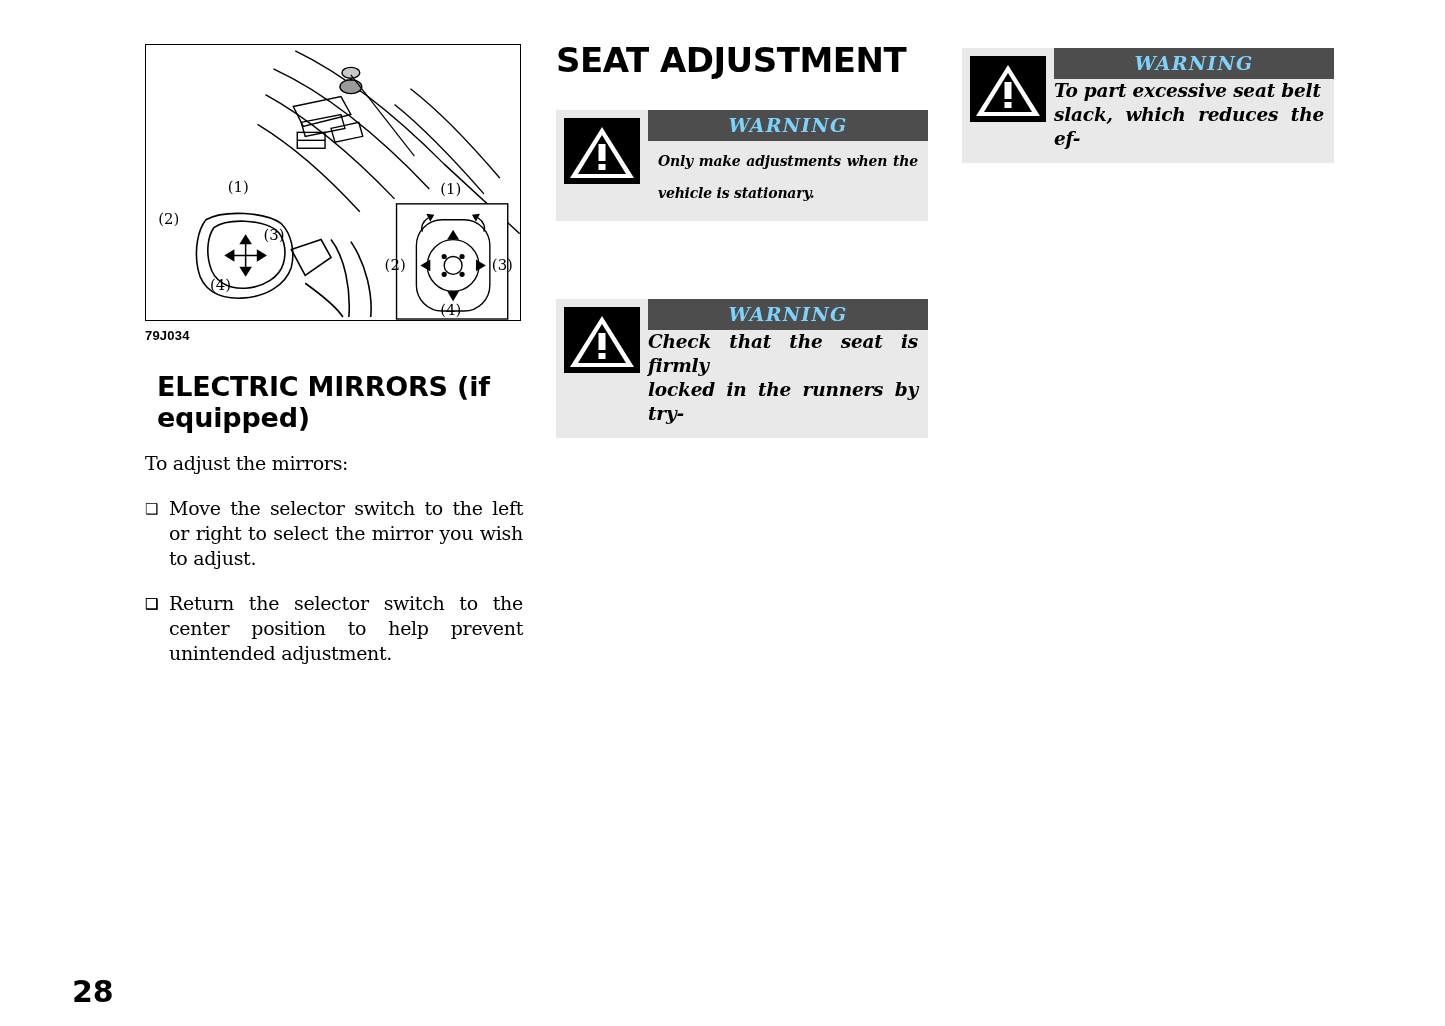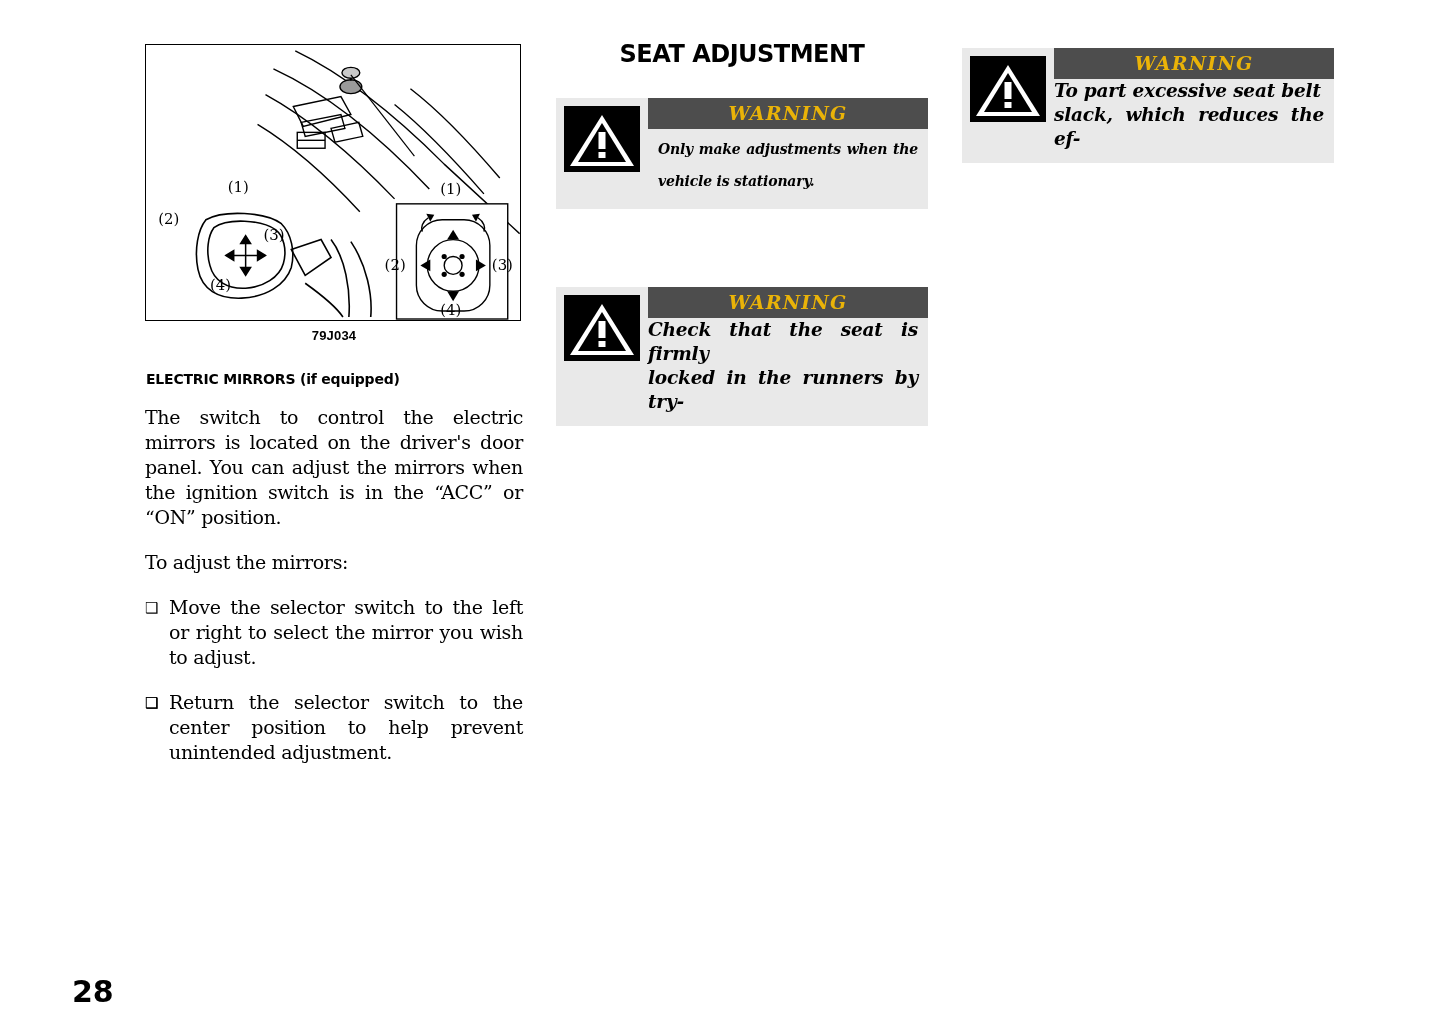--- a/index.html
+++ b/index.html
@@ -50,32 +50,32 @@
     background: #fff;
     box-sizing: border-box;
   }
   .figure-svg {
     display: block;
     width: 100%;
     height: 100%;
   }
   .figure-code {
     margin-top: 7px;
-    text-align: center;
+    text-align: left;
     font-weight: bold;
     font-size: 13px;
     letter-spacing: 0.2px;
   }
 
   
   h2.section-head {
     font-family: "DejaVu Sans", sans-serif;
     font-weight: bold;
-    font-size: 14px;
-    margin: 28px 0 18px 1px;
+    font-size: 27px;
+    margin: 28px 0 18px 12px;
     letter-spacing: -0.2px;
   }
   p.body-text {
     font-family: "DejaVu Serif", serif;
     font-size: 19px;
     line-height: 25px;
     margin: 0 0 20px 0;
     text-align: justify;
     letter-spacing: -0.3px;
   }
@@ -99,43 +99,42 @@
     left: 0;
     top: 1px;
     font-size: 15px;
     line-height: 25px;
   }
 
   
   h1.page-title {
     font-family: "DejaVu Sans", sans-serif;
     font-weight: bold;
-    font-size: 24px;
+    font-size: 34px;
     margin: 0 0 30px 0;
     letter-spacing: -0.5px;
-    text-align: center;
   }
 
   
   .warning {
     position: relative;
     background: #e9e9e9;
     box-sizing: border-box;
   }
   .warning .wicon {
     position: absolute;
     left: 8px;
     top: 8px;
     width: 76px;
     height: 66px;
   }
   .warning .wbanner {
     margin-left: 92px;
     background: #4d4d4d;
-    color: #eab308;
+    color: #7dd3fc;
     text-align: center;
     font-family: "DejaVu Serif", serif;
     font-style: italic;
     font-weight: bold;
     font-size: 19px;
     letter-spacing: 1.2px;
     padding: 4px 0 5px 0;
   }
   .warning .wtext {
     font-family: "DejaVu Serif", serif;
@@ -272,21 +271,20 @@
           <text x="348" y="227">(3)</text>
           <text x="296" y="272">(4)</text>
         </g>
       </svg>
     </div>
 
     <div class="figure-code">79J034</div>
 
     <h2 class="section-head">ELECTRIC MIRRORS (if equipped)</h2>
 
-    <p class="body-text">The switch to control the electric mirrors is located on the driver's door panel. You can adjust the mirrors when the ignition switch is in the “ACC” or “ON” position.</p>
     <p class="body-text">To adjust the mirrors:</p>
 
     <ul class="bullets">
       <li>
         <span class="bullet-glyph">❑</span>
         <span>Move the selector switch to the left or right to select the mirror you wish to adjust.</span>
       </li>
       <li>
         <span class="bullet-glyph">❑</span>
       </li>

